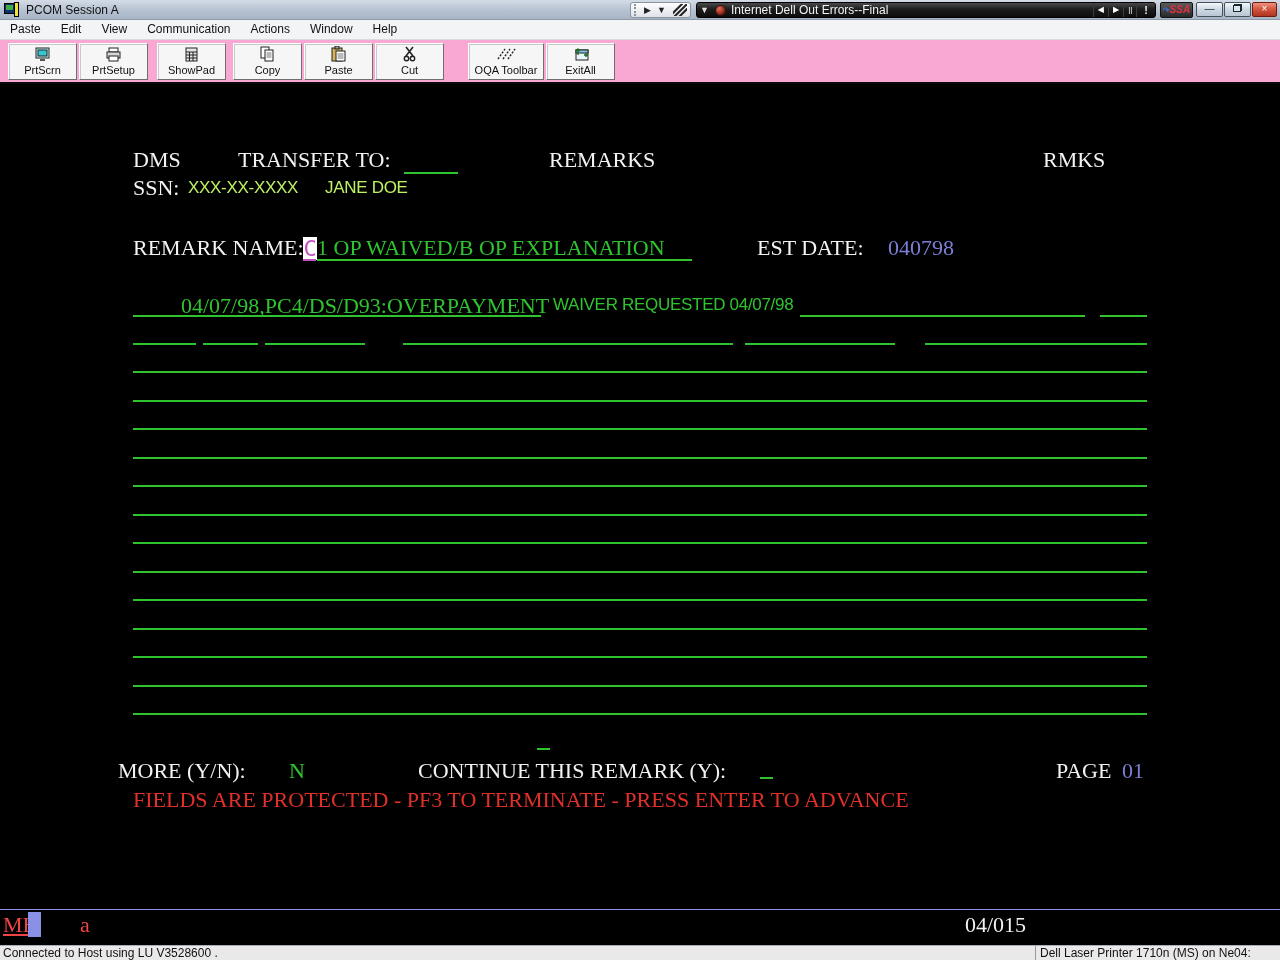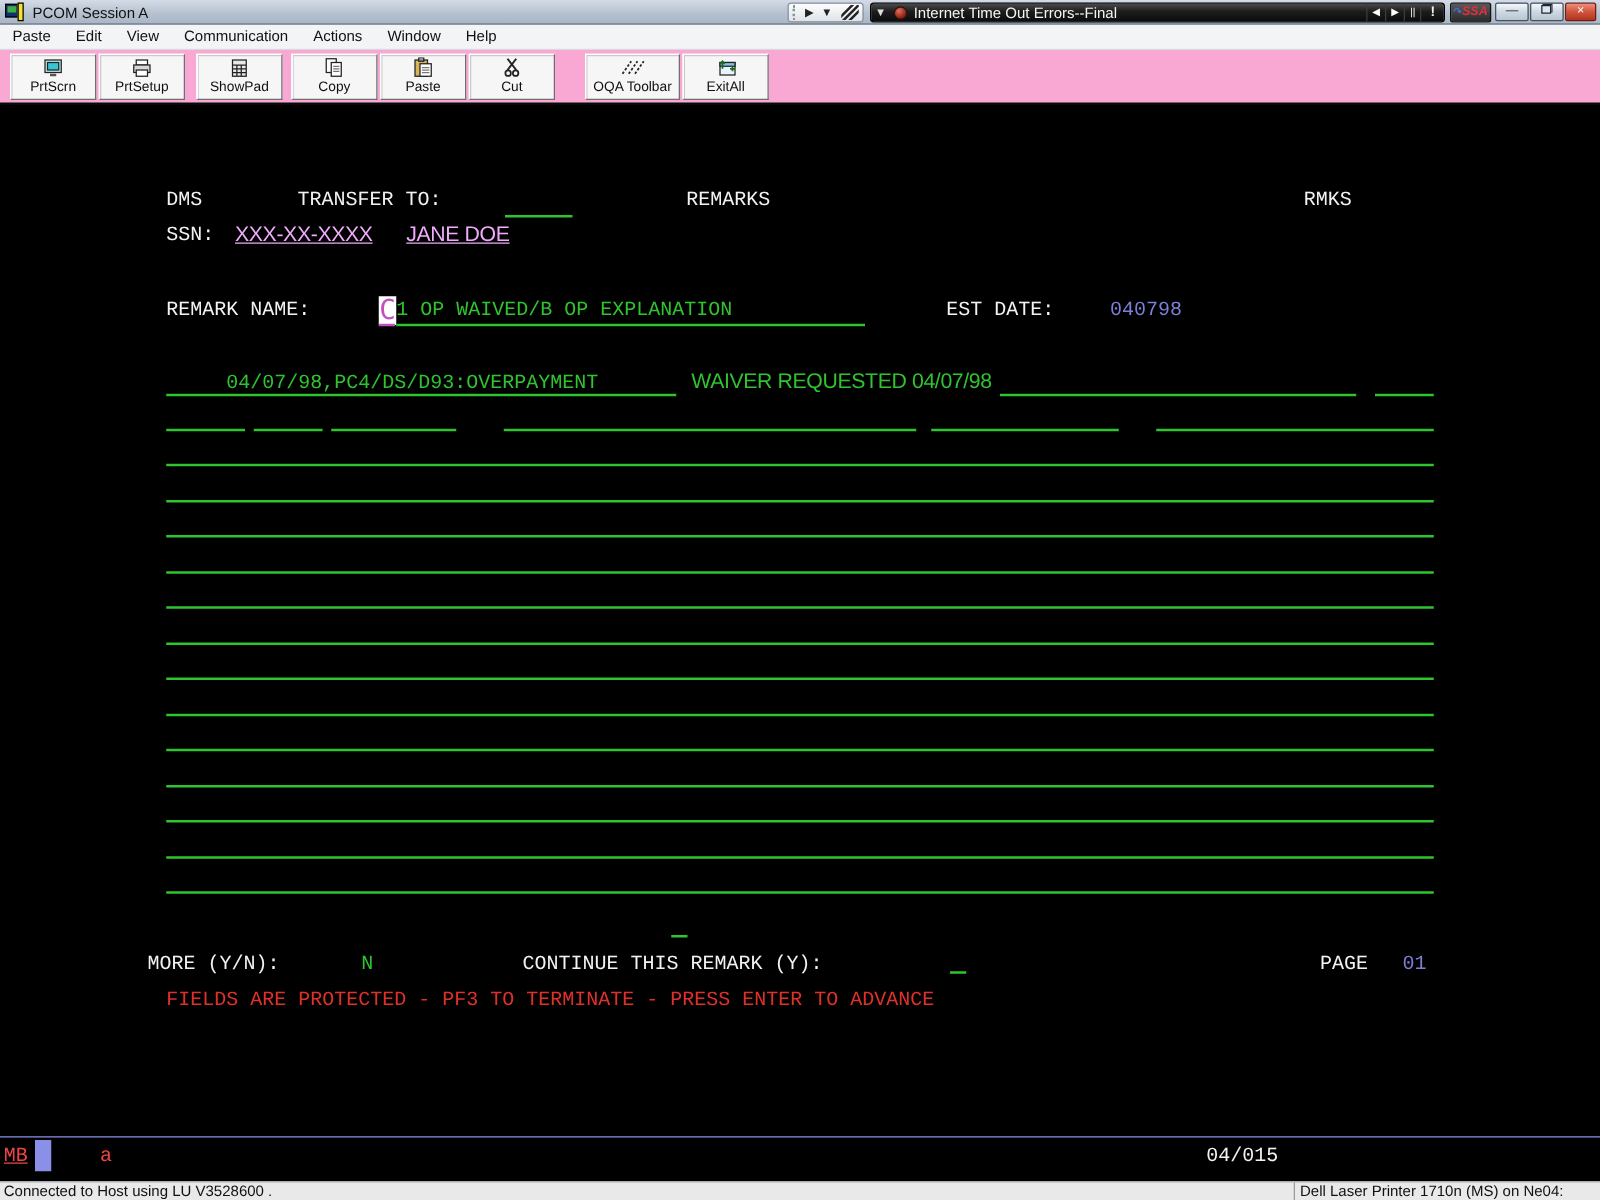--- a/index.html
+++ b/index.html
@@ -58,24 +58,24 @@
   .toolbar { position:absolute; left:0; top:40px; width:1280px; height:44px; background:#f9a8d4;
     border-bottom:2px solid #0a0a0a; display:flex; align-items:flex-start; }
   .tbtn { margin-top:3px; width:69px; height:37px; background:#f6f6f6;
     border-top:1px solid #fff; border-left:1px solid #fff; border-right:1px solid #6f6f6f; border-bottom:1px solid #6f6f6f;
     box-shadow:1px 1px 0 #c9c9c9 inset; display:flex; flex-direction:column; align-items:center; justify-content:flex-start; }
   .tbtn .ico { height:18px; margin-top:1px; display:flex; align-items:center; justify-content:center; }
   .tbtn .lbl { font-size:11px; color:#111; line-height:14px; white-space:nowrap; }
 
   
   .terminal { position:absolute; left:0; top:84px; width:1280px; height:861px; background:#000; }
-  .t { position:absolute; font-family:Liberation Mono, monospace; font-size:16px; line-height:24px; white-space:pre; }
+  .t { position:absolute; font-family:Liberation Serif, serif; font-size:22px; line-height:24px; white-space:pre; }
   .w { color:#f2f2f2; } .g { color:#2fc42f; } .b { color:#7d7fd6; } .r { color:#e0302a; } .p { color:#ef4444;text-align:center; }
   .ov { position:absolute; font-family:"Liberation Sans", sans-serif; font-size:17px; line-height:20px; white-space:pre; letter-spacing:-0.3px; }
-  .ovb { color:#f0abfc;text-decoration:underline; } .ovg { color:#2fc42f; }
+  .ovb { color:#bef264; } .ovg { color:#2fc42f; }
   .uline { position:absolute; height:2px; background:#2fc42f; }
   .cursor-block { position:absolute; width:14px; height:23px; background:#ffffff; text-align:center; }
   .cursor-block span { font-family:"DejaVu Sans Mono", monospace; font-size:22px; line-height:23px; color:#c050c0; }
   .uline-mag { position:absolute; height:2px; background:#c050c0; }
   .oia-sep { position:absolute; left:0; top:825px; width:1280px; height:1px; background:#8a8fe8; }
   .oia-block { position:absolute; left:28px; top:828px; width:13px; height:25px; background:#8a8fe8; }
   .oia-underline { text-decoration:underline; }
 
   
   .statusbar { position:absolute; left:0; top:945px; width:1280px; height:15px; background:#e9e9e9;
@@ -105,21 +105,21 @@
       <span class="hatch">
           <i></i>
           <i></i>
           <i></i>
         </span>
     </div>
 
     <div class="tb-darkstrip">
       <span class="tb-mini" style="color:#ddd">▼</span>
       <span class="globe"></span>
-      <span class="strip-title">Internet Time Out Errors--Final</span>
+      <span class="strip-title">Internet Dell Out Errors--Final</span>
       <span class="nav-btn">◀</span>
       <span class="nav-btn">▶</span>
       <span class="nav-btn">||</span>
       <span class="excl-btn">!</span>
     </div>
 
     <div class="ssa-logo"><i>↷</i><span>SSA</span></div>
 
     <div class="winbtn min">—</div>
     <div class="winbtn res"><span class="res-glyph"></span></div>

